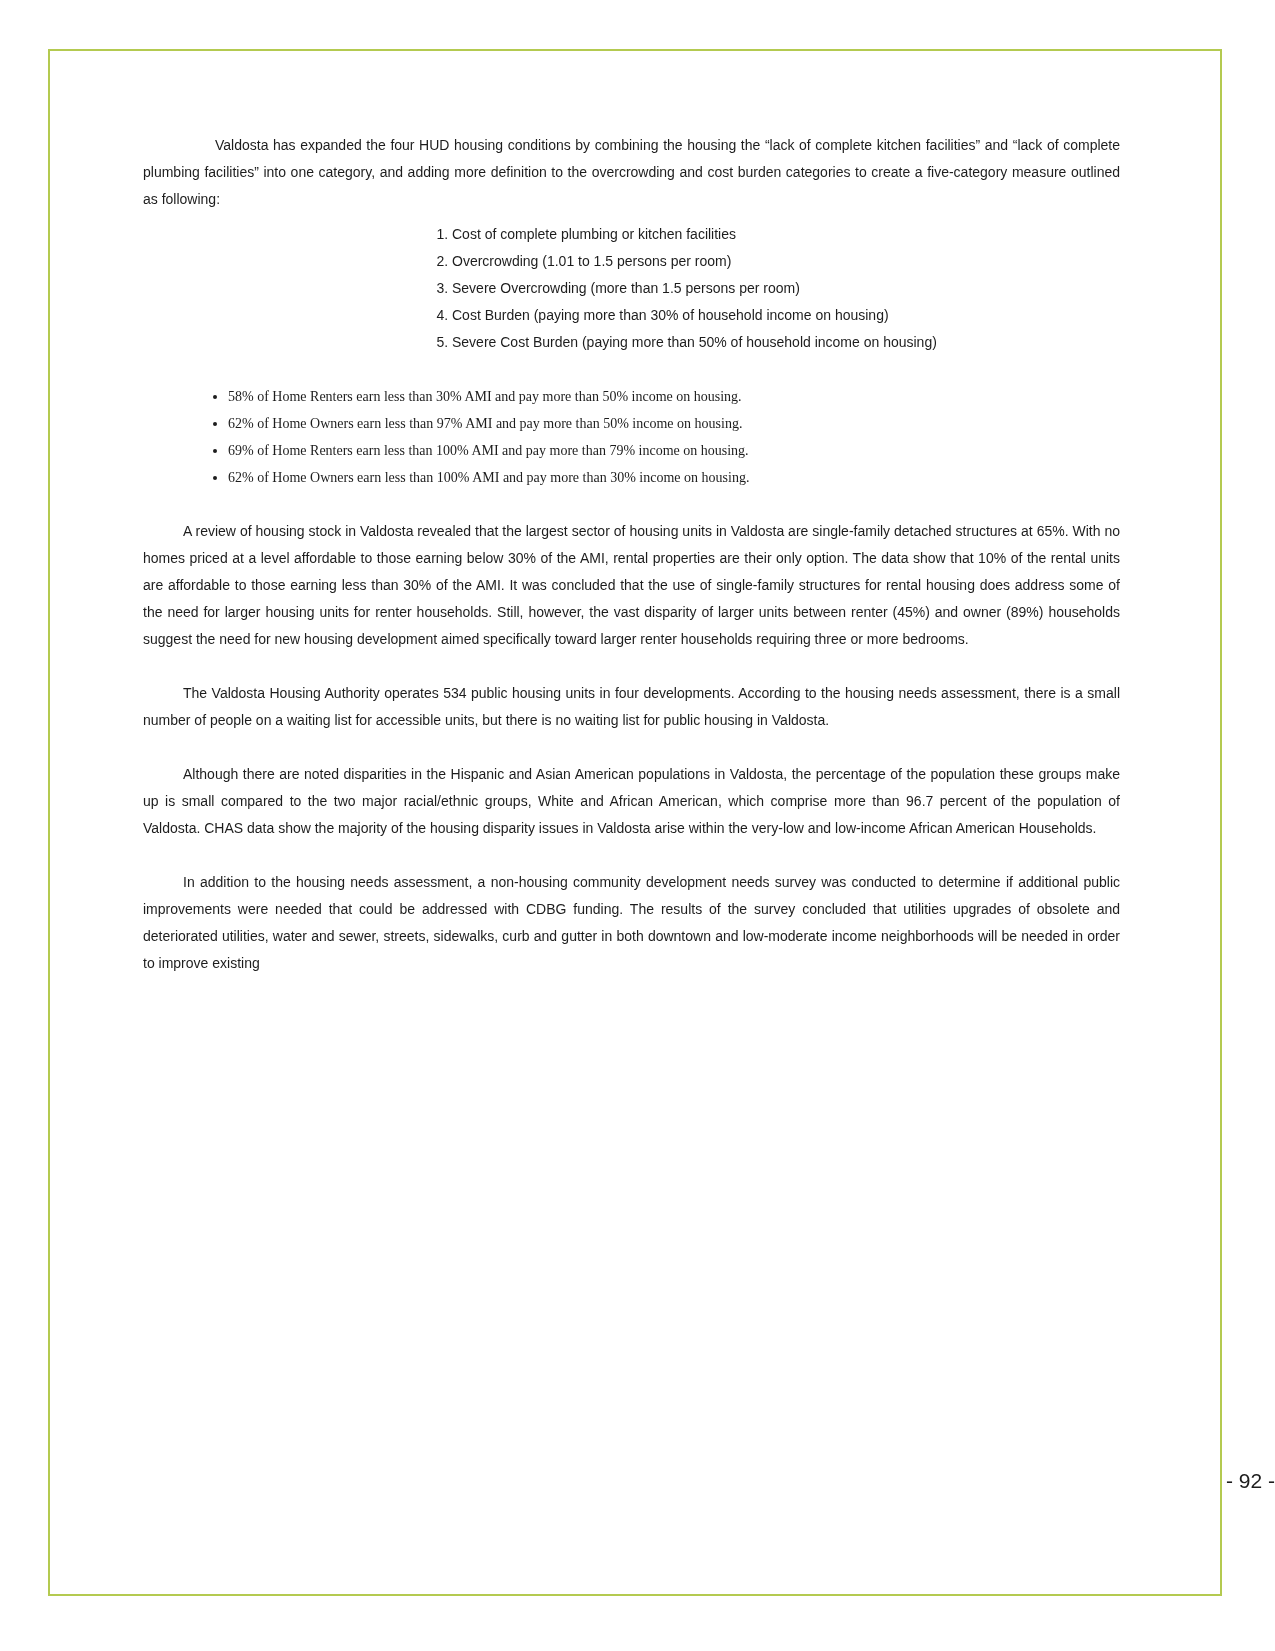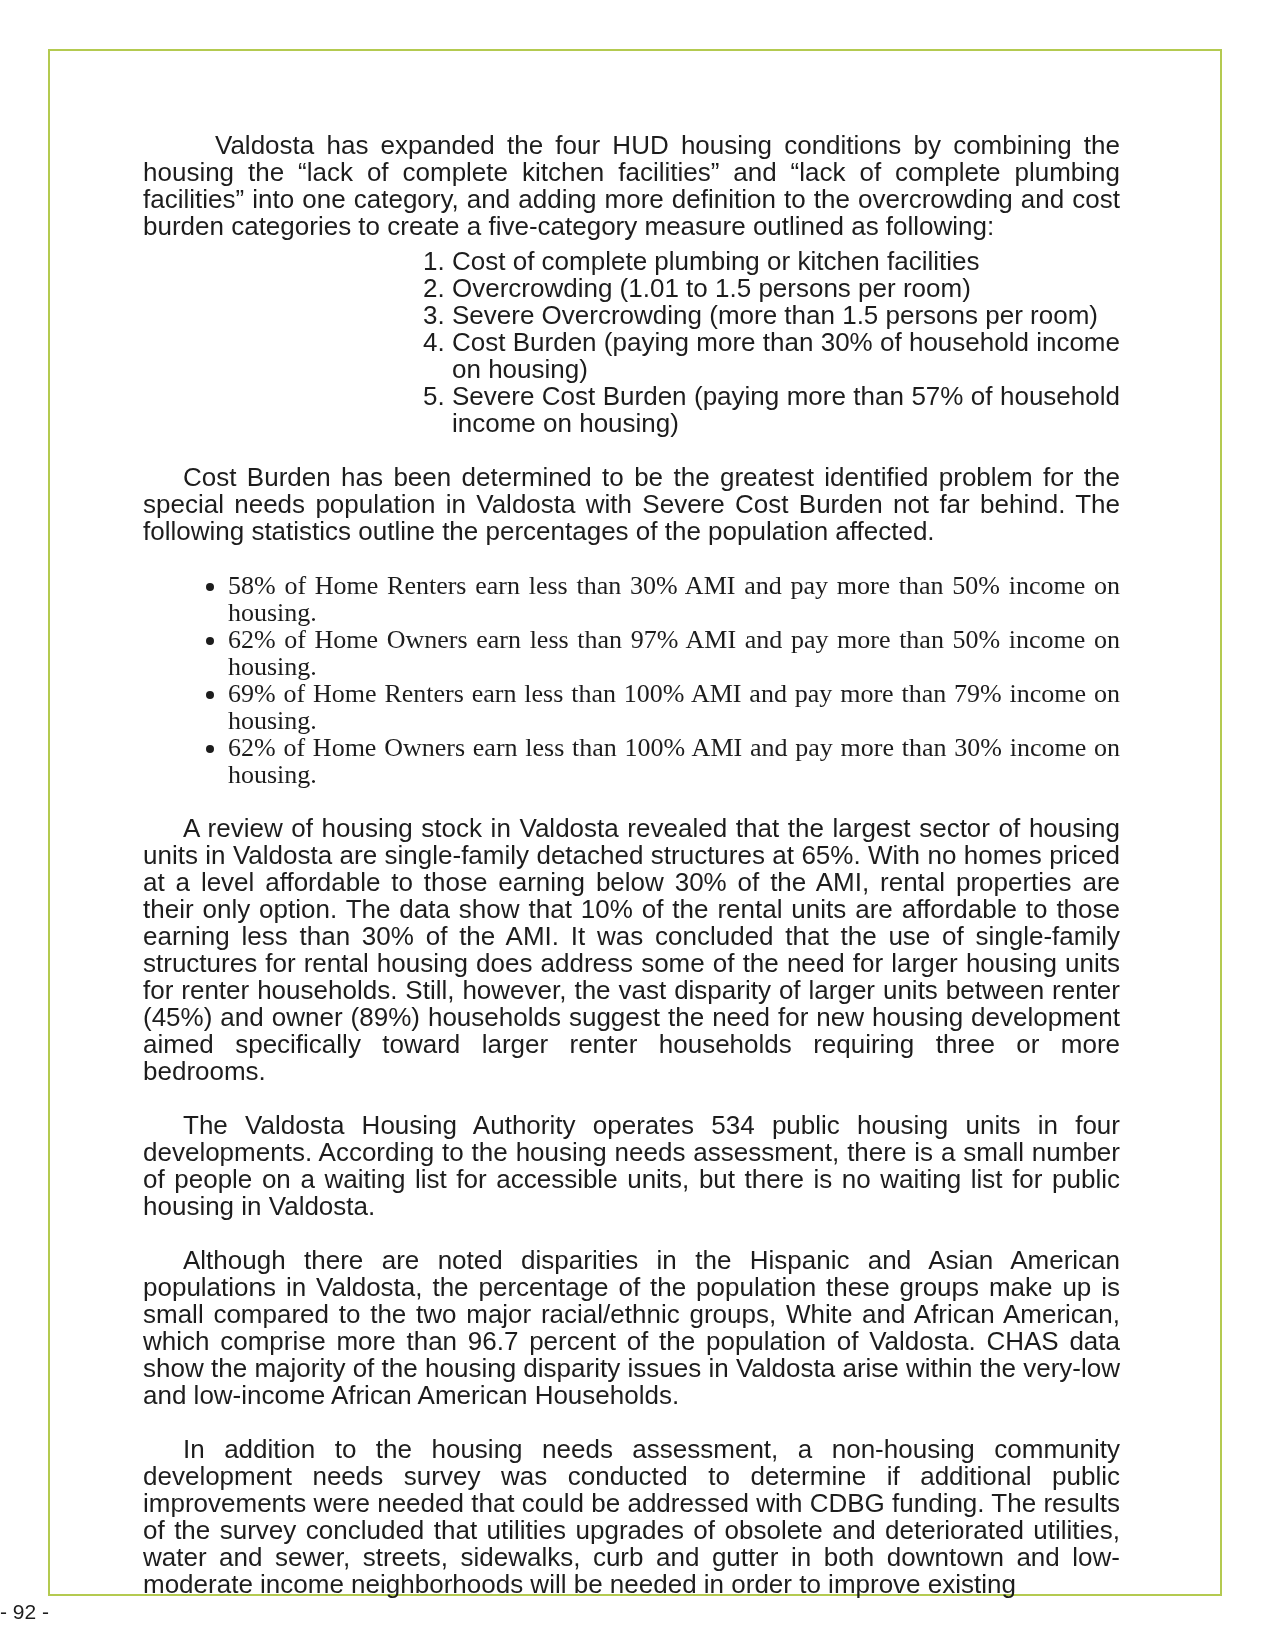--- a/index.html
+++ b/index.html
@@ -23,21 +23,21 @@
     height: 1547px;
     border: 2px solid #b4ca50;
     box-sizing: border-box;
     pointer-events: none;
   }
   .content {
     position: absolute;
     left: 143px;
     top: 132px;
     width: 977px;
-    font-size: 26px;
+    font-size: 14px;
     line-height: 27px;
     text-align: justify;
   }
   .para {
     margin: 27px 0 0 0;
     text-indent: 40px;
   }
   .para.first {
     margin-top: 0;
     text-indent: 72px;
@@ -55,45 +55,44 @@
     padding: 0 0 0 85px;
     list-style: disc outside;
     font-family: Liberation Serif, serif;
   }
   ul.bullet-list li {
     text-align: justify;
   }
   .page-number {
     position: absolute;
     left: 0;
-    top: 1598px;
+    top: 1467px;
     width: 100%;
-    text-align: left;
+    text-align: right;
     font-size: 21px;
     line-height: 27px;
   }
 </style>
 </head>
 <body>
 
 <div class="page-border"></div>
 
 <main class="content">
 
   <p class="para first">Valdosta has expanded the four HUD housing conditions by combining the housing the “lack of complete kitchen facilities” and “lack of complete plumbing facilities” into one category, and adding more definition to the overcrowding and cost burden categories to create a five-category measure outlined as following:</p>
 
   <ol class="num-list">
     <li>Cost of complete plumbing or kitchen facilities</li>
     <li>Overcrowding (1.01 to 1.5 persons per room)</li>
     <li>Severe Overcrowding (more than 1.5 persons per room)</li>
     <li>Cost Burden (paying more than 30% of household income on housing)</li>
-    <li>Severe Cost Burden (paying more than 57% of household income on housing)</li>
+    <li>Severe Cost Burden (paying more than 50% of household income on housing)</li>
   </ol>
 
-  <p class="para">Cost Burden has been determined to be the greatest identified problem for the special needs population in Valdosta with Severe Cost Burden not far behind.  The following statistics outline the percentages of the population affected.</p>
 
   <ul class="bullet-list">
     <li>58% of Home Renters earn less than 30% AMI and pay more than 50% income on housing.</li>
     <li>62% of Home Owners earn less than 97% AMI and pay more than 50% income on housing.</li>
     <li>69% of Home Renters earn less than 100% AMI and pay more than 79% income on housing.</li>
     <li>62% of Home Owners earn less than 100% AMI and pay more than 30% income on housing.</li>
   </ul>
 
   <p class="para">A review of housing stock in Valdosta revealed that the largest sector of housing units in Valdosta are single-family detached structures at 65%.  With no homes priced at a level affordable to those earning below 30% of the AMI, rental properties are their only option.  The data show that 10% of the rental units are affordable to those earning less than 30% of the AMI.  It was concluded that the use of single-family structures for rental housing does address some of the need for larger housing units for renter households.  Still, however, the vast disparity of larger units between renter (45%) and owner (89%) households suggest the need for new housing development aimed specifically toward larger renter households requiring three or more bedrooms.</p>
 

